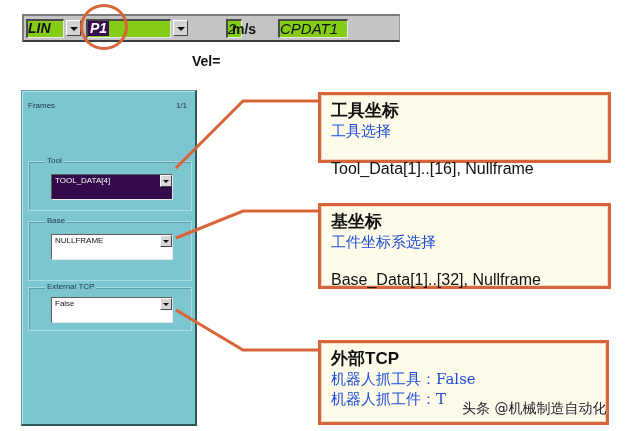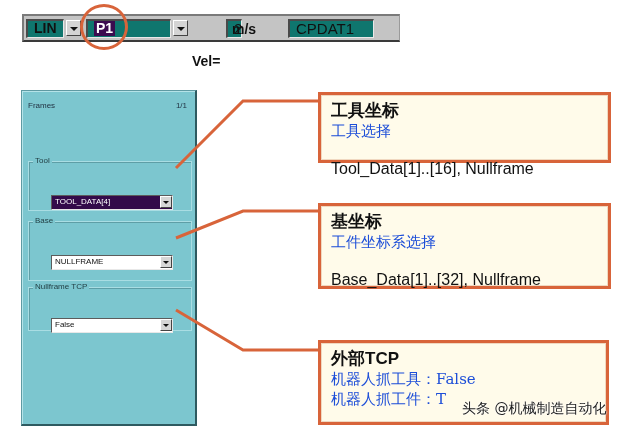--- a/index.html
+++ b/index.html
@@ -7,25 +7,26 @@
   body { position: relative; font-family: "Liberation Sans", "DejaVu Sans", sans-serif; }
 
   
   .toolbar {
     position: absolute; left: 22px; top: 14px; width: 378px; height: 28px;
     background: #c4c4c4;
     border-top: 2px solid #7a7a7a; border-left: 2px solid #7a7a7a;
     border-bottom: 2px solid #3a3a3a; border-right: 1px solid #9a9a9a;
   }
   .tb-field {
-    position: absolute; top: 3px; height: 19px; background: #0f766e;
+    position: absolute; top: 3px; height: 19px; background: #84cc16;
     border-top: 2px solid #4a4a4a; border-left: 2px solid #4a4a4a;
     border-bottom: 1px solid #e8e8e8; border-right: 1px solid #e8e8e8;
     font-weight: bold; font-size: 14px; line-height: 15px; color: #111;
-    padding-left: 6px;
+    padding-left: 0;
+    font-style: italic;
   }
   .tb-dd {
     position: absolute; top: 4px; width: 15px; height: 16px; background: #d4d4d4;
     border-top: 1px solid #ffffff; border-left: 1px solid #ffffff;
     border-bottom: 1px solid #444; border-right: 1px solid #444;
   }
   .tb-dd::after {
     content: ""; position: absolute; left: 3px; top: 6px;
     border-left: 4px solid transparent; border-right: 4px solid transparent;
     border-top: 4px solid #111;
@@ -48,28 +49,28 @@
     padding-left: 12px;
   }
   .frames-title { position: absolute; left: 6px; top: 10px; font-size: 8px; color: #234; }
   .frames-page { position: absolute; right: 8px; top: 10px; font-size: 8px; color: #234; }
 
   .group {
     position: absolute; left: 6px; width: 164px;
     border: 1px solid #a9dde3; box-shadow: inset 1px 1px 0 #5e9ea6;
   }
   .group-label {
-    position: absolute; left: 4px; top: -6px; padding: 0 2px;
+    position: absolute; left: 16px; top: -6px; padding: 0 2px;
     background: #7cc6cf; font-size: 8px; color: #1f3b40;
   }
   .select {
-    position: absolute; left: 22px; width: 122px; height: 15px; background: #ffffff;
+    position: absolute; left: 22px; width: 122px; height: 26px; background: #ffffff;
     border-top: 1px solid #5c5c5c; border-left: 1px solid #5c5c5c;
     border-bottom: 1px solid #e8e8e8; border-right: 1px solid #e8e8e8;
-    font-size: 8px; line-height: 12px; color: #111; padding-left: 3px; margin-top: 21px;
+    font-size: 8px; line-height: 12px; color: #111; padding-left: 3px;
   }
   .select.active { background: #330a4a; color: #ffffff; }
   .select-btn {
     position: absolute; right: 0; top: 0; width: 12px; height: 12px; background: #d6d6d6;
     border-top: 1px solid #fff; border-left: 1px solid #fff;
     border-bottom: 1px solid #444; border-right: 1px solid #444;
   }
   .select-btn::after {
     content: ""; position: absolute; left: 2px; top: 4px;
     border-left: 3px solid transparent; border-right: 3px solid transparent;
@@ -109,21 +110,21 @@
     <span class="sel-hl">P1</span>
   </div>
   <div class="tb-dd" style="left:149px;">
     <span></span>
   </div>
   <span class="tb-label" style="left:168px;margin-top:32px;">Vel=</span>
   <div class="tb-field plain" style="left:202px; width:16px;">
     <span>2</span>
   </div>
   <span class="tb-label" style="left:208px;">m/s</span>
-  <div class="tb-field plain" style="left:264px; width:86px;">
+  <div class="tb-field plain" style="left:254px; width:70px;">
     <span>CPDAT1</span>
   </div>
 </div>
 <div class="circle"></div>
 
 <div class="frames">
   <span class="frames-title">Frames</span>
   <span class="frames-page">1/1</span>
 
   <div class="group" style="top:70px; height:50px;">
@@ -136,21 +137,21 @@
 
   <div class="group" style="top:130px; height:60px;">
     <span class="group-label">Base</span>
     <div class="select" style="top:12px;">
       <span>NULLFRAME</span>
       <span class="select-btn"></span>
     </div>
   </div>
 
   <div class="group" style="top:196px; height:44px;">
-    <span class="group-label">Nullframe TCP</span>
+    <span class="group-label">External TCP</span>
     <div class="select" style="top:9px;">
       <span>False</span>
       <span class="select-btn"></span>
     </div>
   </div>
 </div>
 
 <svg class="connectors" viewBox="0 0 640 431">
   <polyline points="176,168 243,101 318,101" fill="none" stroke="#d8643a" stroke-width="3"></polyline>
   <polyline points="176,238 243,211 318,211" fill="none" stroke="#d8643a" stroke-width="3"></polyline>

